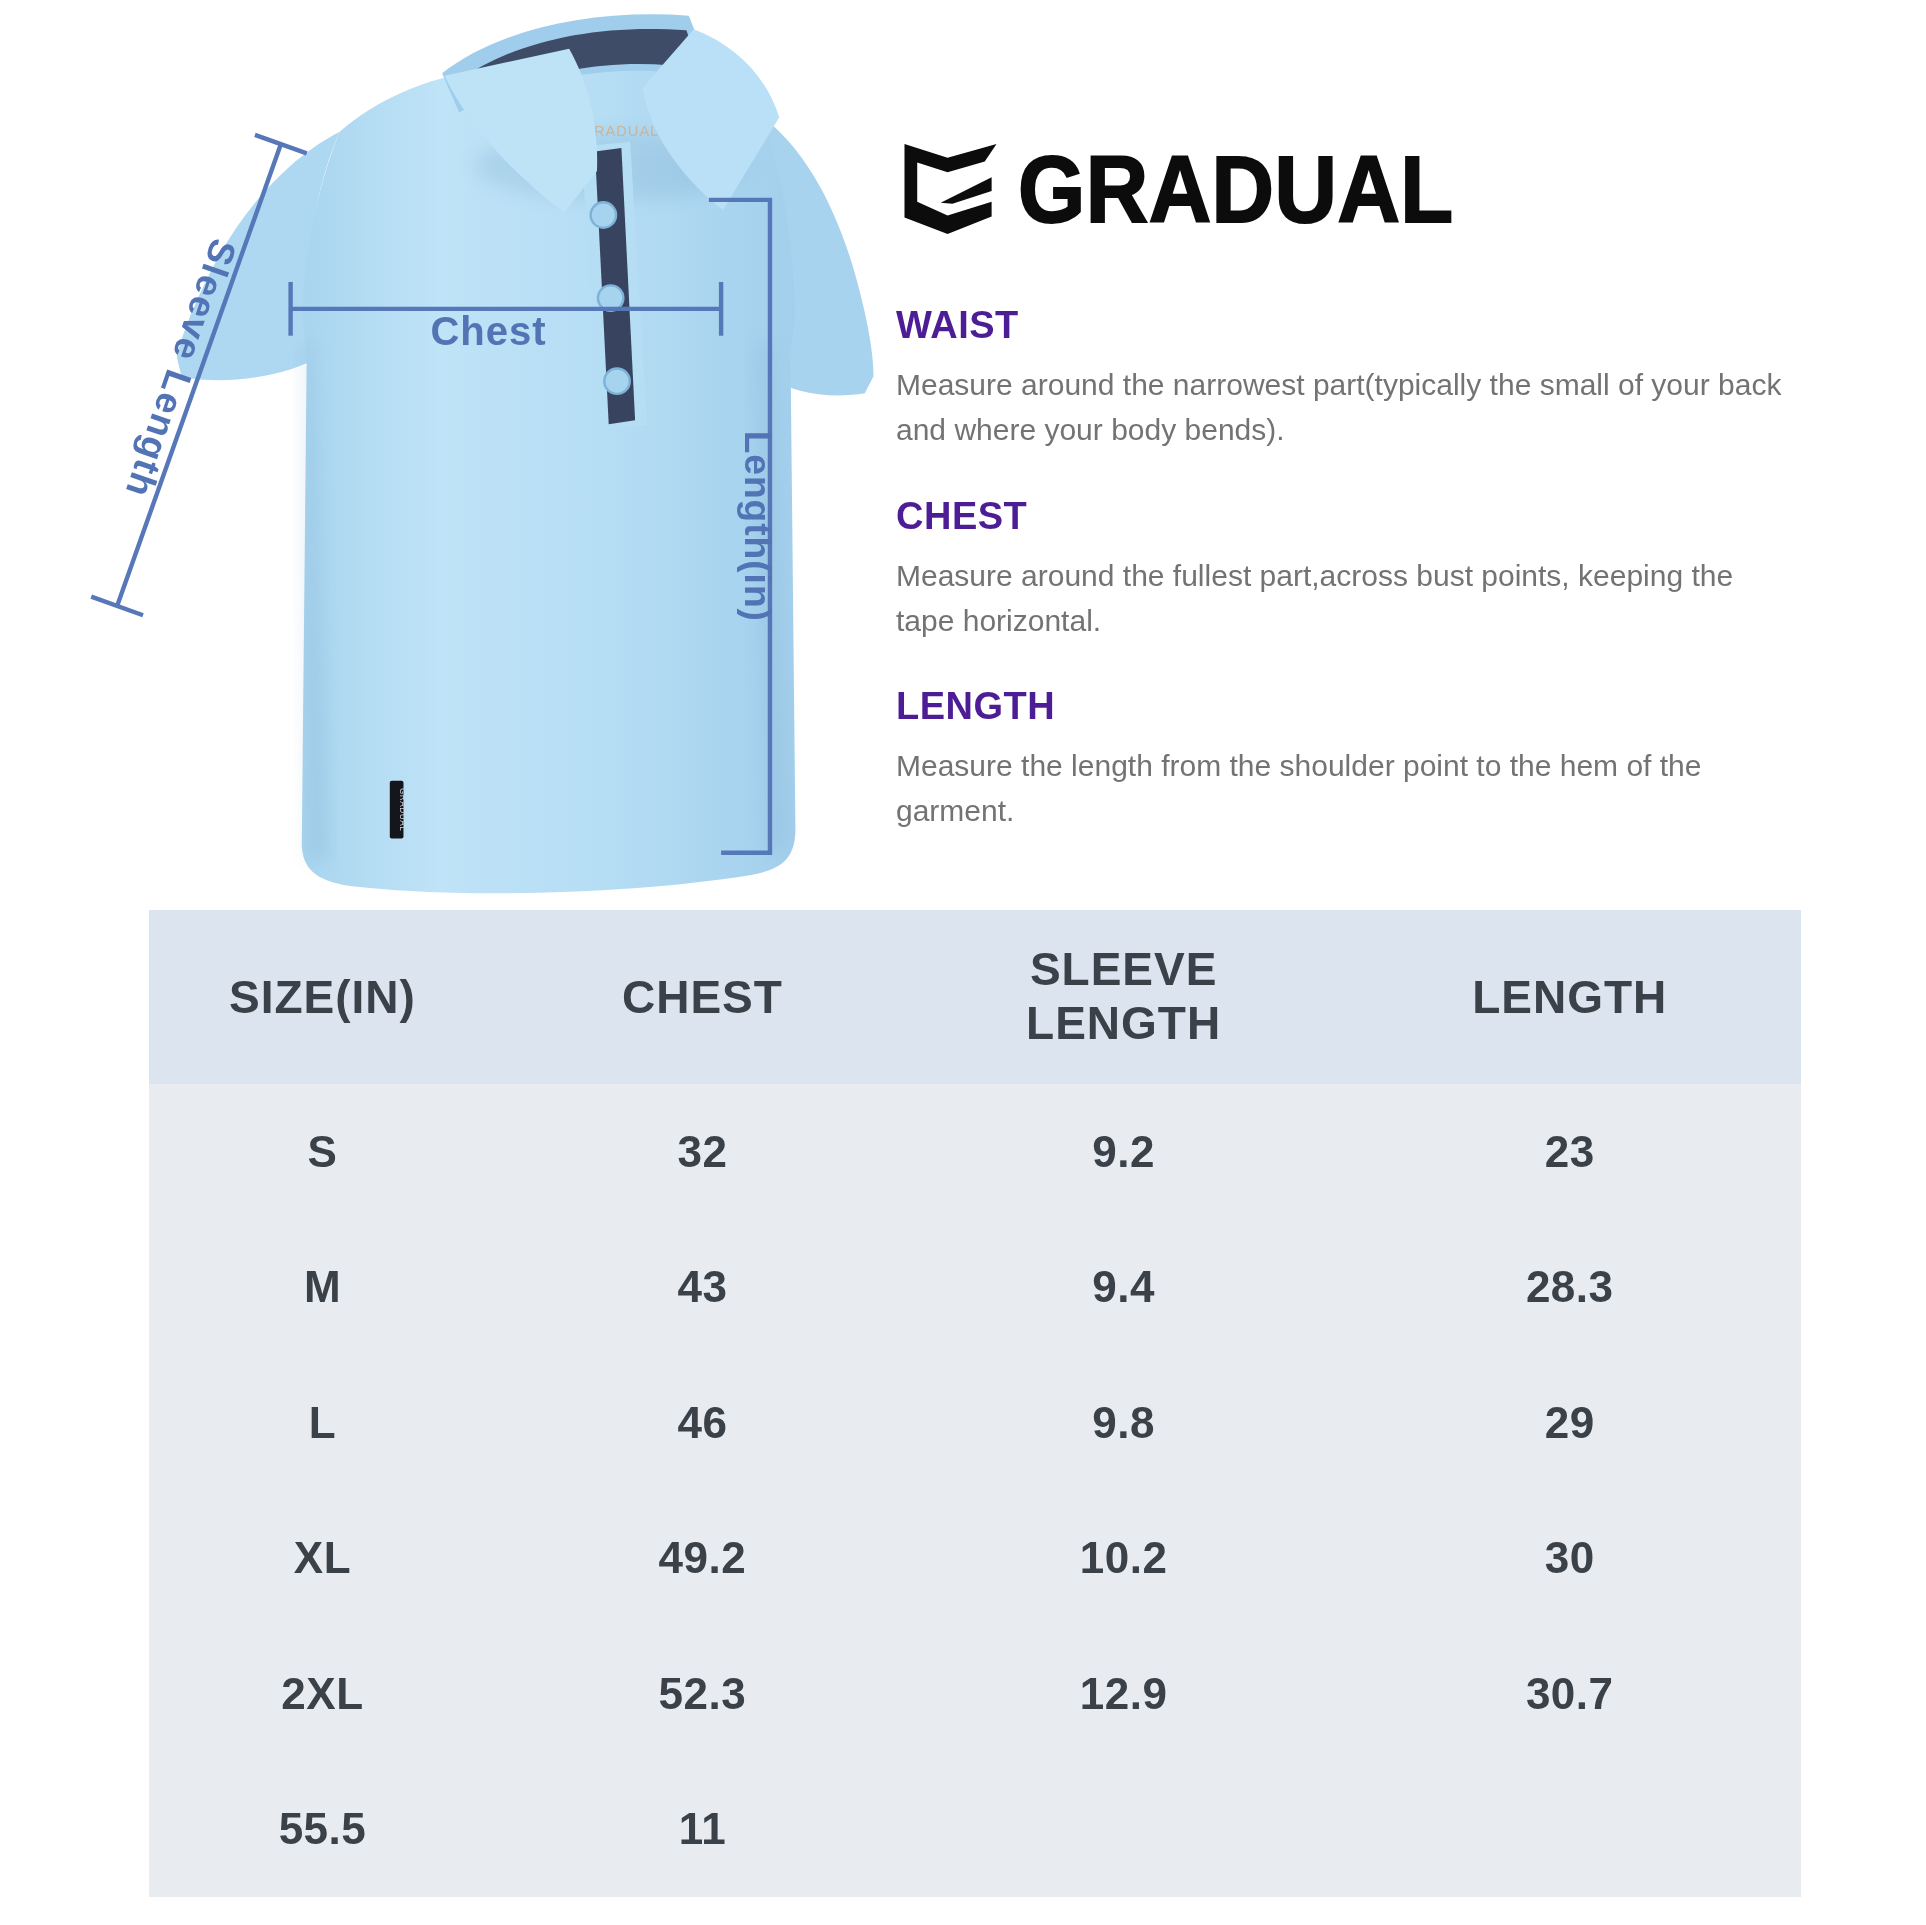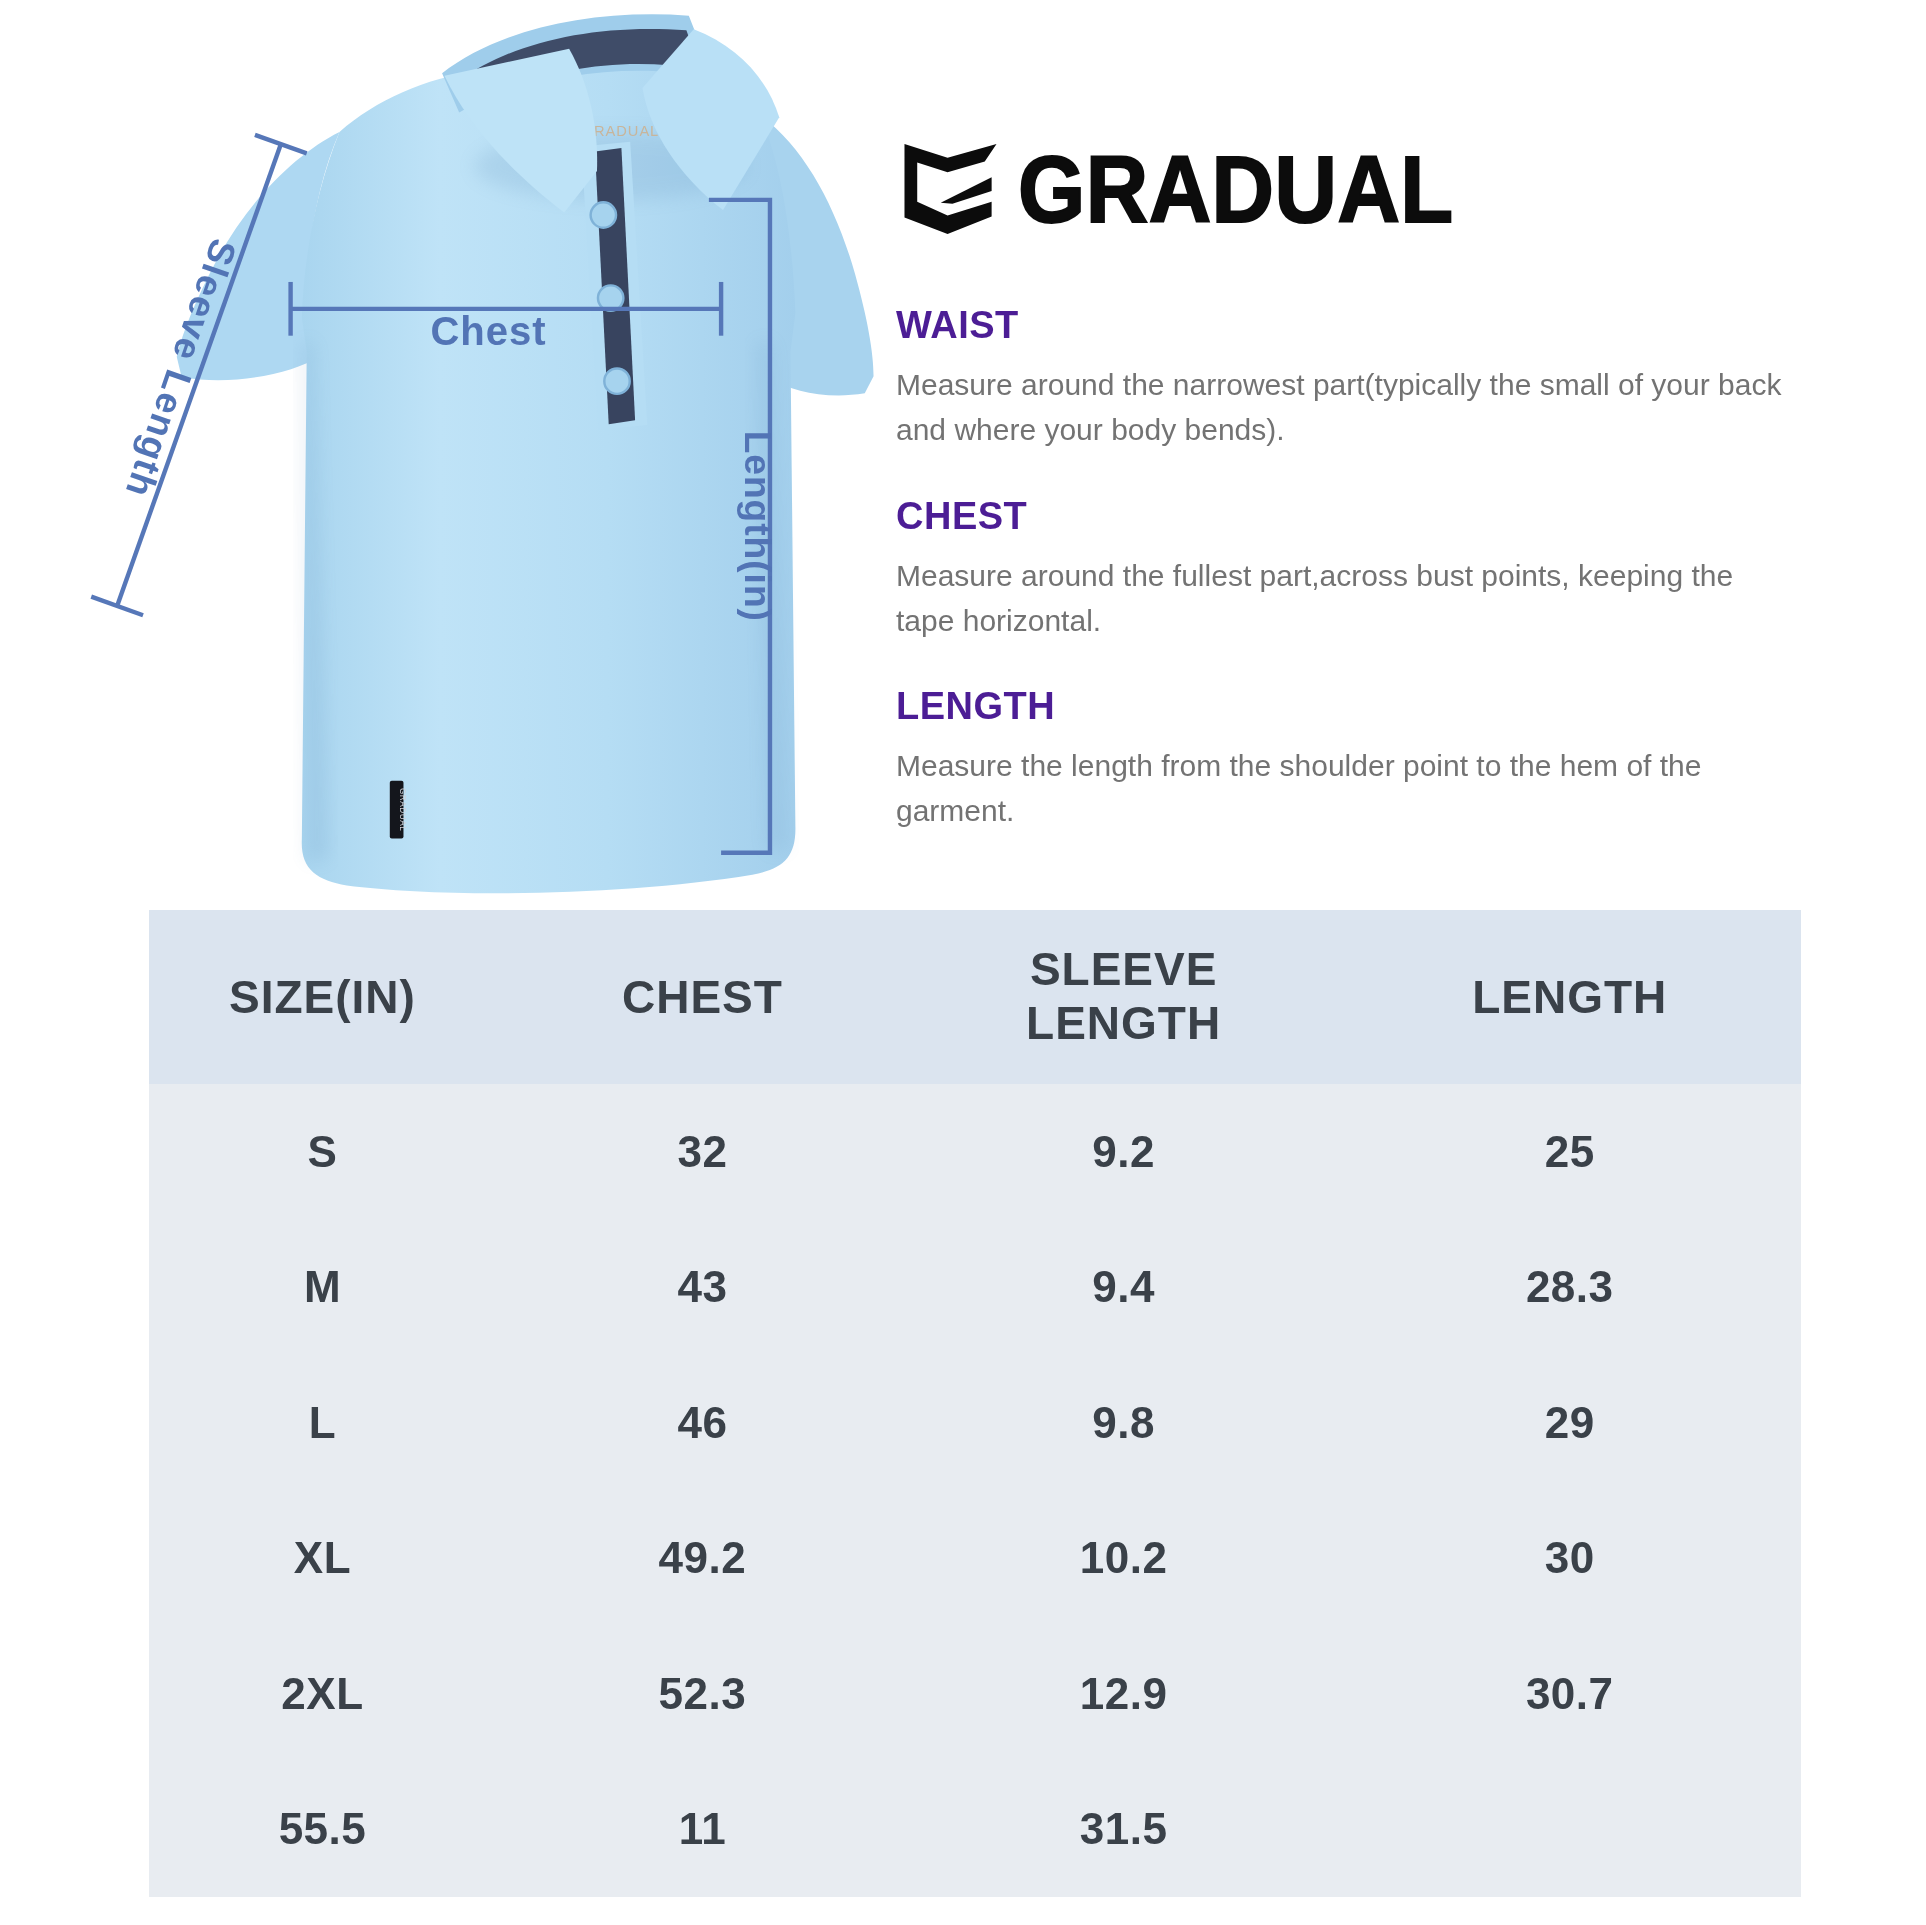--- a/index.html
+++ b/index.html
@@ -140,21 +140,21 @@
       <div class="st-cell"><span>SIZE(IN)</span></div>
       <div class="st-cell"><span>CHEST</span></div>
       <div class="st-cell"><span>SLEEVE LENGTH</span></div>
       <div class="st-cell"><span>LENGTH</span></div>
     </div>
     <div class="st-body">
       <div class="st-row">
         <div class="st-cell">S</div>
         <div class="st-cell">32</div>
         <div class="st-cell">9.2</div>
-        <div class="st-cell">25</div>
+        <div class="st-cell">23</div>
       </div>
       <div class="st-row">
         <div class="st-cell">M</div>
         <div class="st-cell">43</div>
         <div class="st-cell">9.4</div>
         <div class="st-cell">28.3</div>
       </div>
       <div class="st-row">
         <div class="st-cell">L</div>
         <div class="st-cell">46</div>
@@ -169,19 +169,18 @@
       </div>
       <div class="st-row">
         <div class="st-cell">2XL</div>
         <div class="st-cell">52.3</div>
         <div class="st-cell">12.9</div>
         <div class="st-cell">30.7</div>
       </div>
       <div class="st-row">
         <div class="st-cell">55.5</div>
         <div class="st-cell">11</div>
-        <div class="st-cell">31.5</div>
       </div>
     </div>
   </div>
 
 </div>
 
 
 </body></html>

